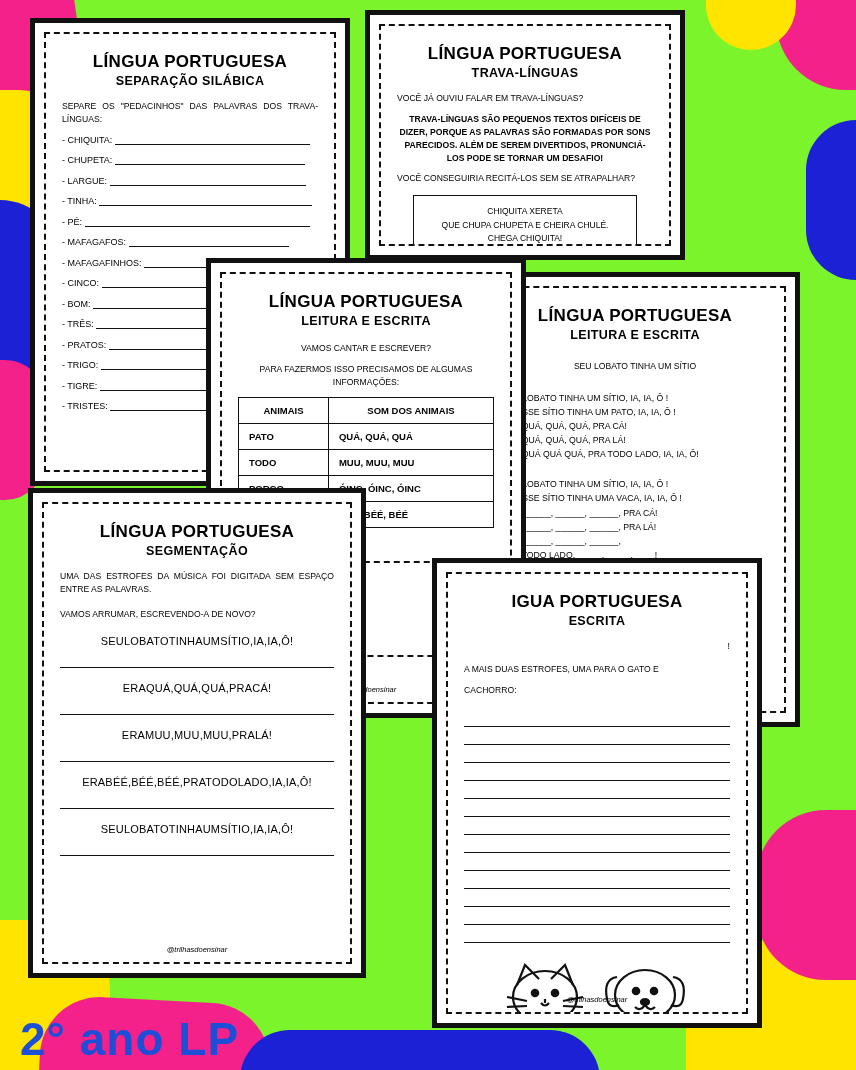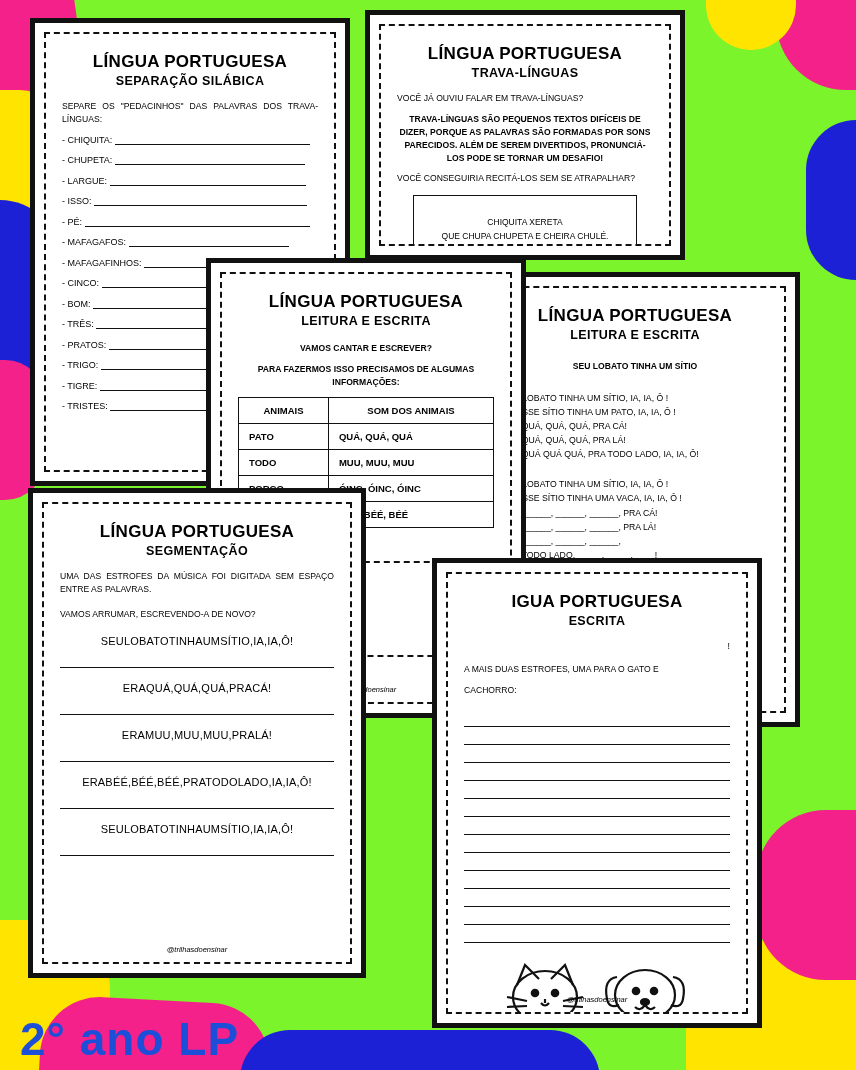--- a/index.html
+++ b/index.html
@@ -104,21 +104,21 @@
     font-size: 12.5px;
     letter-spacing: .4px;
     margin-bottom: 12px;
   }
   .instr {
     font-size: 8.6px;
     line-height: 1.5;
     text-align: justify;
     margin-bottom: 8px;
   }
-  .instr-c { text-align: center; font-weight: bold; }
+  .instr-c { text-align: center; }
   .bold { font-weight: bold; }
   .line-item {
     font-size: 9px;
     margin-bottom: 9.5px;
     white-space: nowrap;
   }
   .fill {
     display: inline-block;
     border-bottom: 1px solid #111;
     vertical-align: bottom;
@@ -134,21 +134,21 @@
   }
   .credit-r {
     position: absolute;
     bottom: 8px;
     right: 14px;
     font-size: 7.5px;
     font-style: italic;
   }
   .box {
     border: 1px solid #111;
-    padding: 20px 10px;
+    padding: 9px 10px;
     font-size: 8.5px;
     text-align: center;
     line-height: 1.55;
     margin: 10px 16px;
   }
   .box-dash {
     border: 2px dashed #111;
     border-radius: 16px;
     padding: 10px;
     margin-top: 8px;
@@ -249,21 +249,21 @@
 
 <div class="sheet" id="sheet-separacao">
   <div class="inner">
     <div class="title">LÍNGUA PORTUGUESA</div>
     <div class="subtitle">SEPARAÇÃO SILÁBICA</div>
     <div class="instr">SEPARE OS "PEDACINHOS" DAS PALAVRAS DOS TRAVA-LÍNGUAS:</div>
 
     <div class="line-item"><span>- CHIQUITA:</span> <span class="fill" style="width:195px"></span></div>
     <div class="line-item"><span>- CHUPETA:</span> <span class="fill" style="width:190px"></span></div>
     <div class="line-item"><span>- LARGUE:</span> <span class="fill" style="width:196px"></span></div>
-    <div class="line-item"><span>- ISSO:</span> <span class="fill" style="width:213px"></span></div>
+    <div class="line-item"><span>- TINHA:</span> <span class="fill" style="width:213px"></span></div>
     <div class="line-item"><span>- PÉ:</span> <span class="fill" style="width:225px"></span></div>
     <div class="line-item"><span>- MAFAGAFOS:</span> <span class="fill" style="width:160px"></span></div>
     <div class="line-item"><span>- MAFAGAFINHOS:</span> <span class="fill" style="width:130px"></span></div>
     <div class="line-item"><span>- CINCO:</span> <span class="fill" style="width:130px"></span></div>
     <div class="line-item"><span>- BOM:</span> <span class="fill" style="width:133px"></span></div>
     <div class="line-item"><span>- TRÊS:</span> <span class="fill" style="width:133px"></span></div>
     <div class="line-item"><span>- PRATOS:</span> <span class="fill" style="width:125px"></span></div>
     <div class="line-item"><span>- TRIGO:</span> <span class="fill" style="width:130px"></span></div>
     <div class="line-item"><span>- TIGRE:</span> <span class="fill" style="width:133px"></span></div>
     <div class="line-item"><span>- TRISTES:</span> <span class="fill" style="width:120px"></span></div>

